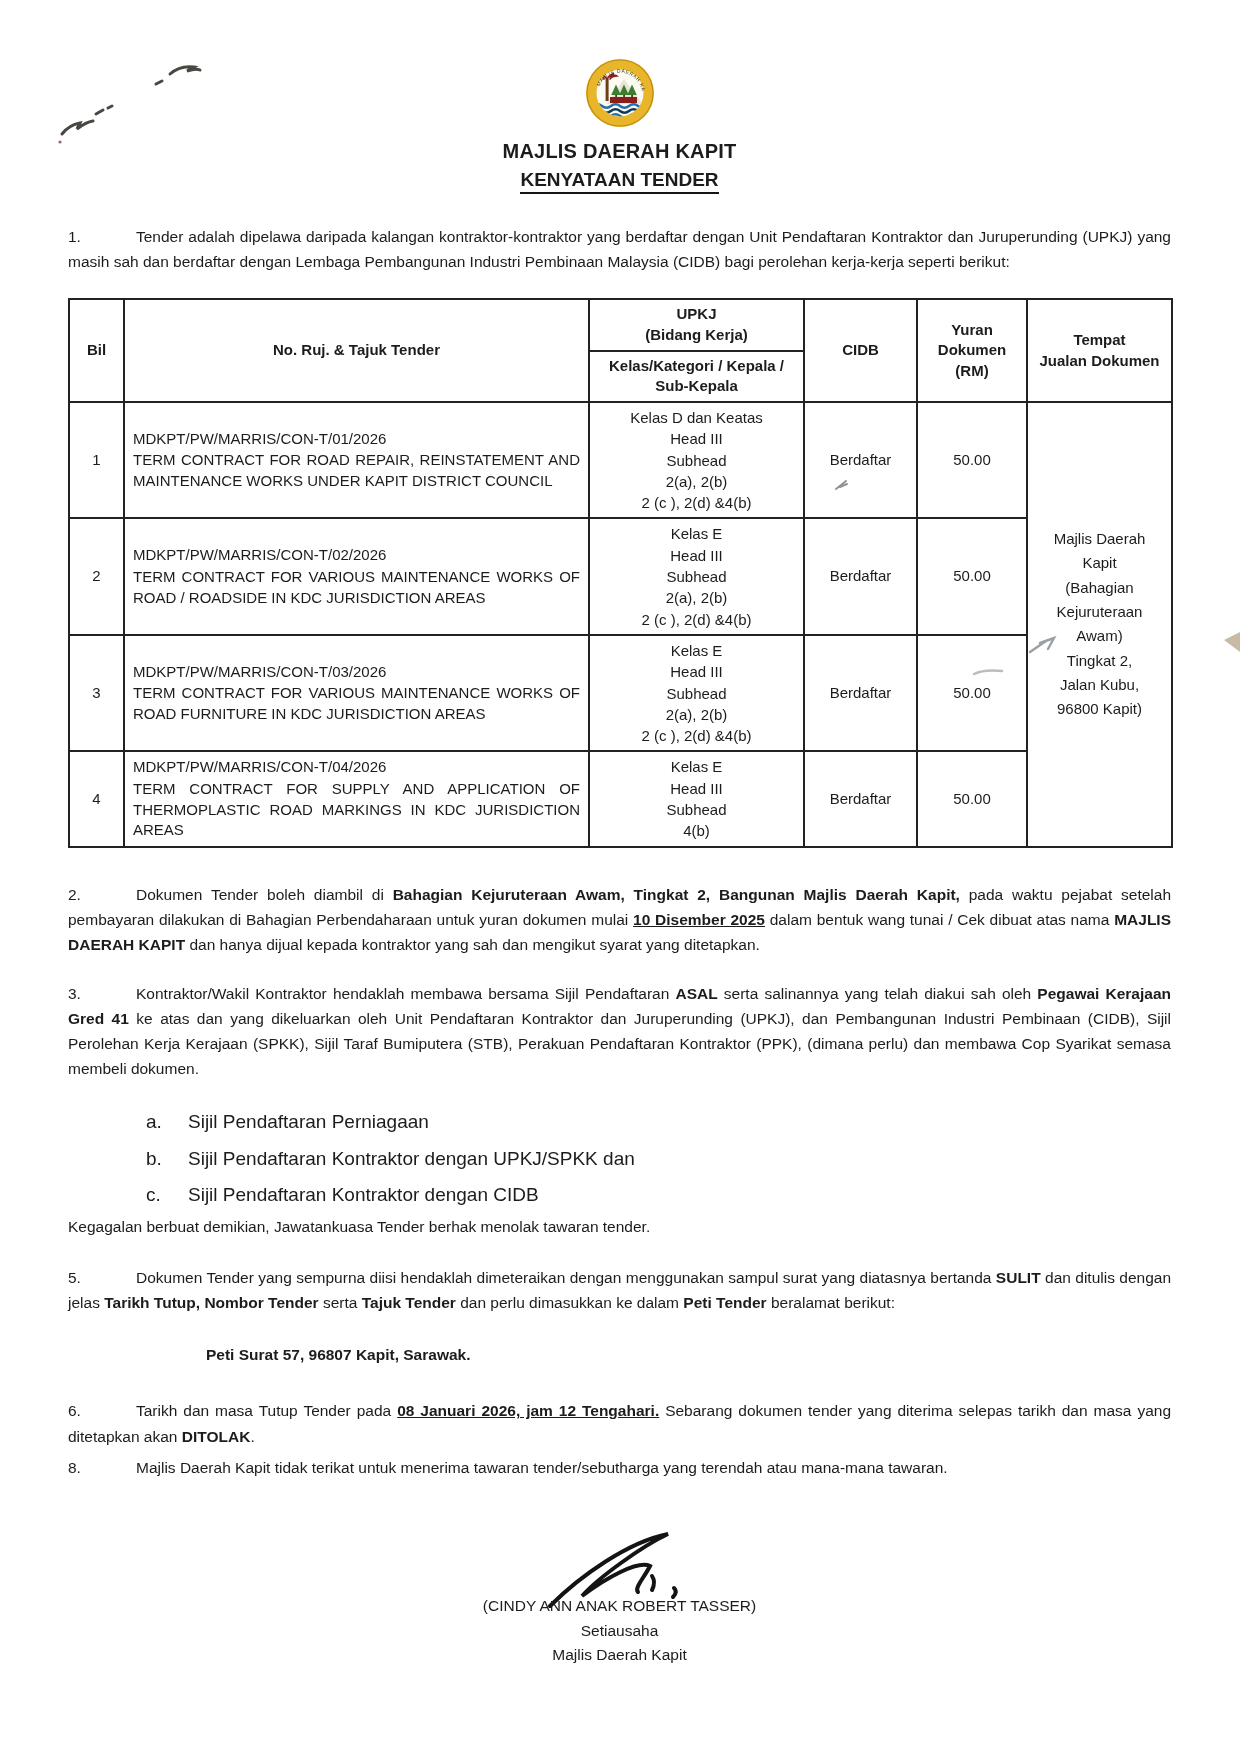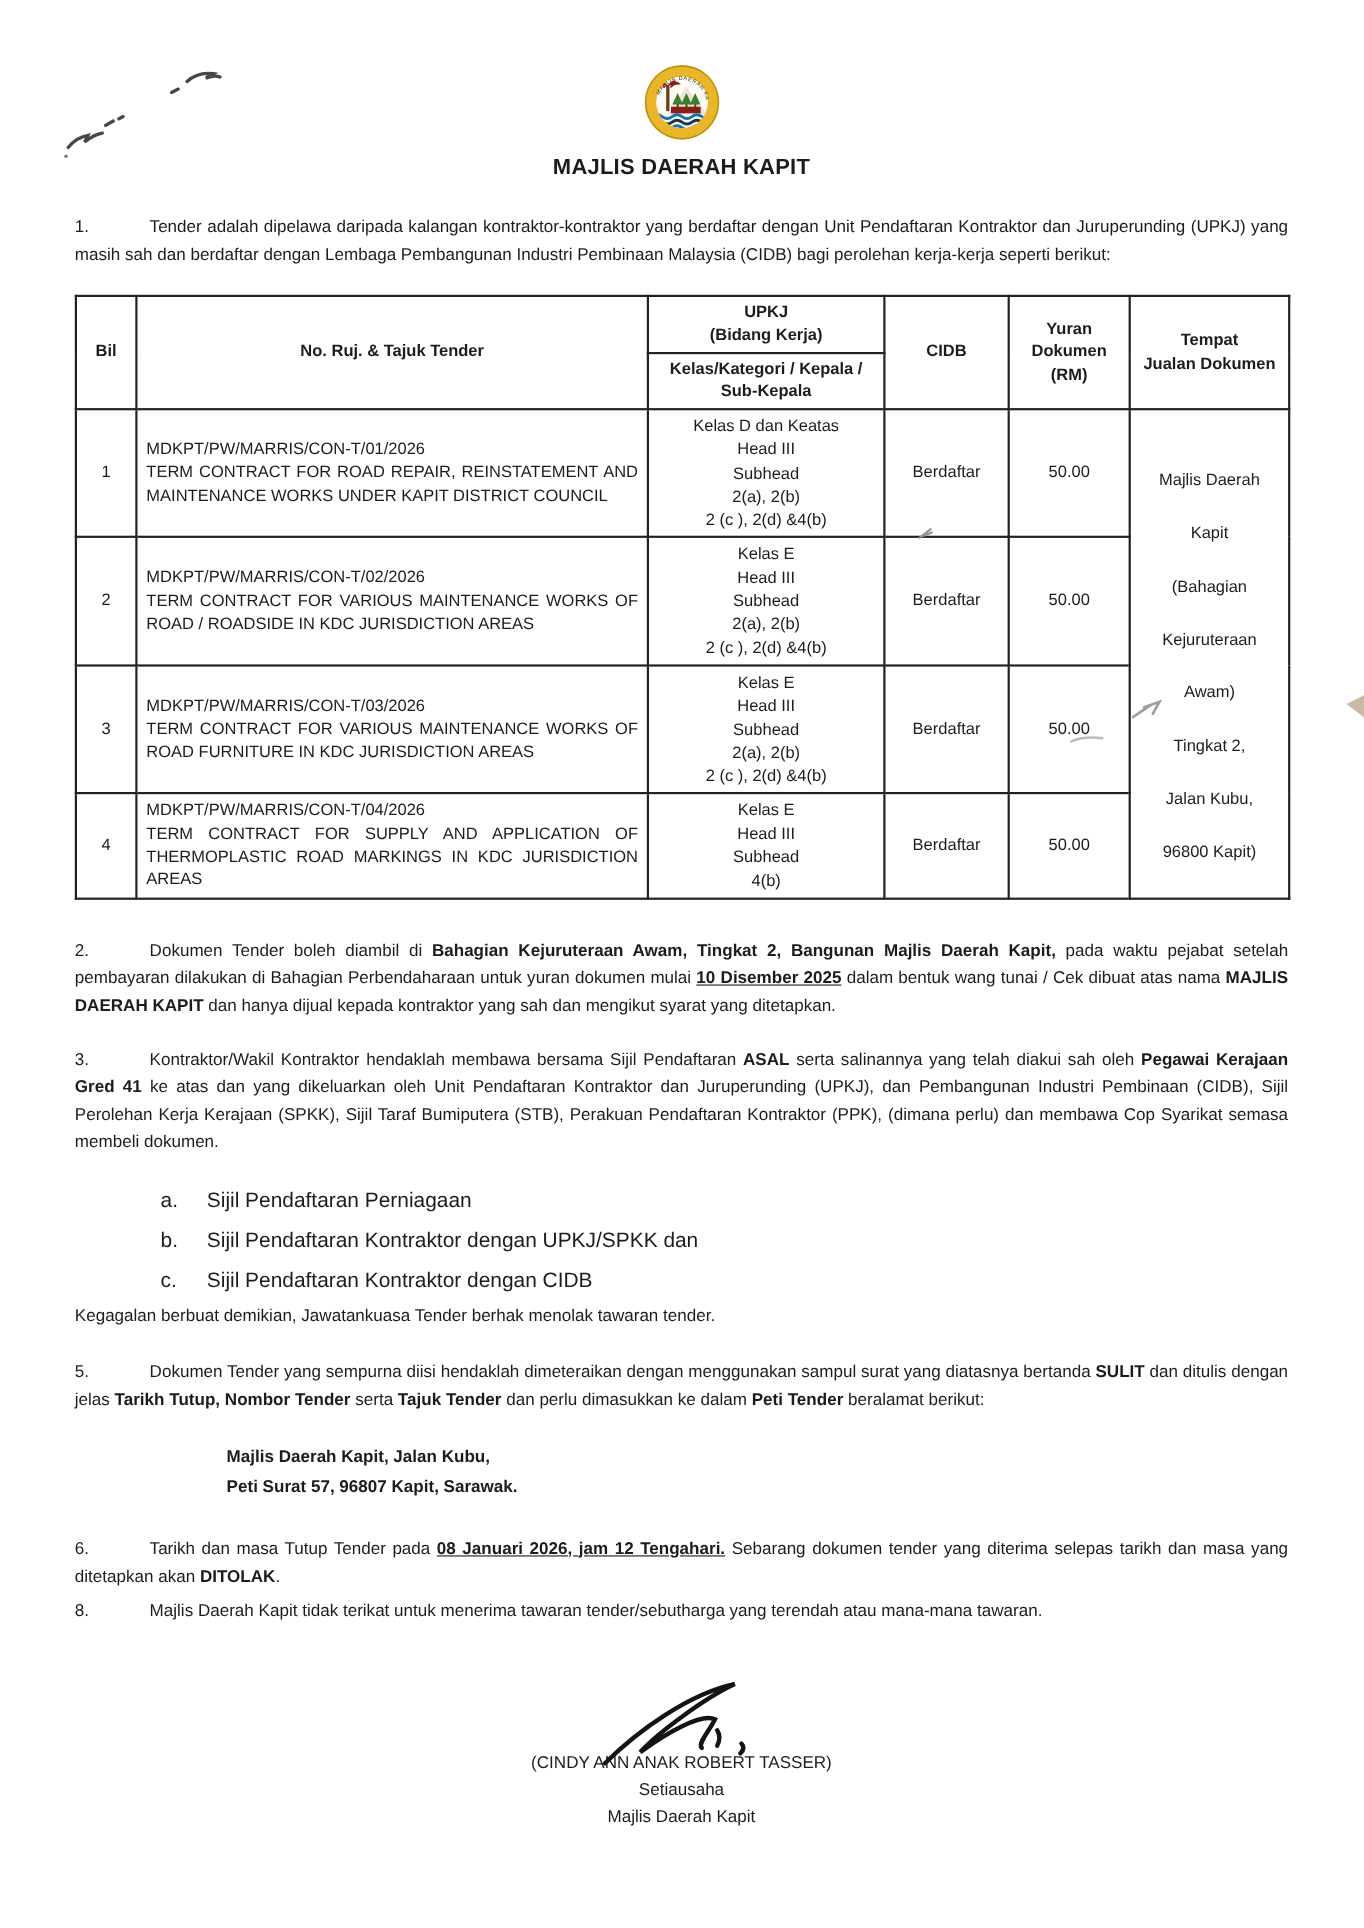--- a/index.html
+++ b/index.html
@@ -42,21 +42,21 @@
   col.c-cidb{width:113px;}col.c-yuran{width:110px;}col.c-tempat{width:145px;}
   .th-top{height:43px;}
   .th-sub{height:34px;}
   td.bil,td.cidb,td.yuran{text-align:center;}
   td.upkj{text-align:center;padding:4px 4px;}
   td.upkj div{line-height:1.42;}
   td.ruj{padding:6px 12px;}
   td.ruj .ref{text-align:left;margin-bottom:1px;}
   td.ruj .ttl{text-align:justify;}
   td.tempat{text-align:center;}
-  td.tempat div{line-height:1.62;margin-top:24px;}
+  td.tempat div{line-height:1.62;}
   
   .sig{position:relative;text-align:center;margin-top:44px;}
   .sig .scrawl{display:block;margin:0 auto -26px auto;}
   .sig .sname{font-size:15.5px;font-weight:400;line-height:1.6;}
   .sig .srole,.sig .sorg{font-size:15.5px;line-height:1.6;}
   
   .artifact{position:absolute;pointer-events:none;}
 </style>
 </head>
 <body>
@@ -110,20 +110,21 @@
         <path d="M8,48 q4.5,-3.5 9,0 t9,0 t9,0 t9,0 t9,0 t9,0" fill="none" stroke="#1f6fae" stroke-width="2.6"></path>
         <path d="M8,53 q4.5,-3.5 9,0 t9,0 t9,0 t9,0 t9,0 t9,0" fill="none" stroke="#123a57" stroke-width="2.6"></path>
         <path d="M8,58 q4.5,-3.5 9,0 t9,0 t9,0 t9,0 t9,0 t9,0" fill="none" stroke="#1f6fae" stroke-width="2.6"></path>
       </g>
       <path id="arcTop" d="M 13.5,32 A 22,22 0 0 1 56.5,32" fill="none"></path>
       <text font-size="5" font-family="Liberation Sans, sans-serif" fill="#45381c" letter-spacing="0.6">
         <textPath href="#arcTop" startOffset="6%">MAJLIS DAERAH KAPIT</textPath>
       </text>
     </svg>
     <div class="org-name">MAJLIS DAERAH KAPIT</div>
+    <div><span class="doc-title">KENYATAAN TENDER</span></div>
   </div>
 
   <div class="para">
     <span class="pnum">1.</span><span><span>Tender adalah dipelawa daripada kalangan kontraktor-kontraktor yang berdaftar dengan Unit Pendaftaran Kontraktor dan Juruperunding (UPKJ) yang masih sah dan berdaftar dengan Lembaga Pembangunan Industri Pembinaan Malaysia (CIDB) bagi perolehan kerja-kerja seperti berikut:</span></span>
   </div>
 
   <table class="tender">
     <colgroup>
       <col class="c-bil">
         <col class="c-ruj">
@@ -252,21 +253,20 @@
   <div class="sub-items">
     <span class="ltr">c.</span><span>Sijil Pendaftaran Kontraktor dengan CIDB</span>
   </div>
   <div class="plain-line" style="margin-bottom:26px;">Kegagalan berbuat demikian, Jawatankuasa Tender berhak menolak tawaran tender.</div>
 
   <div class="para tight">
     <span class="pnum">5.</span><span><span>Dokumen Tender yang sempurna diisi hendaklah dimeteraikan dengan menggunakan sampul surat yang diatasnya bertanda </span><span class="b">SULIT</span><span> dan ditulis dengan jelas </span><span class="b">Tarikh Tutup,</span><span> </span><span class="b">Nombor Tender</span><span> serta </span><span class="b">Tajuk Tender</span><span> dan perlu dimasukkan ke dalam </span><span class="b">Peti Tender</span><span> beralamat berikut:</span></span>
   </div>
 
   <div class="addr">
-      <div>Majlis Daerah Kapit, Jalan Kubu,</div>
       <div>Peti Surat 57, 96807 Kapit, Sarawak.</div>
     </div>
 
   <div class="para tight">
     <span class="pnum">6.</span><span><span>Tarikh dan masa Tutup Tender pada </span><span class="b u">08 Januari 2026, jam 12 Tengahari.</span><span> Sebarang dokumen tender yang diterima selepas tarikh dan masa yang ditetapkan akan </span><span class="b">DITOLAK</span><span>.</span></span>
   </div>
 
 
   <div class="para">
     <span class="pnum">8.</span><span><span>Majlis Daerah Kapit tidak terikat untuk menerima tawaran tender/sebutharga yang terendah atau mana-mana tawaran.</span></span>

